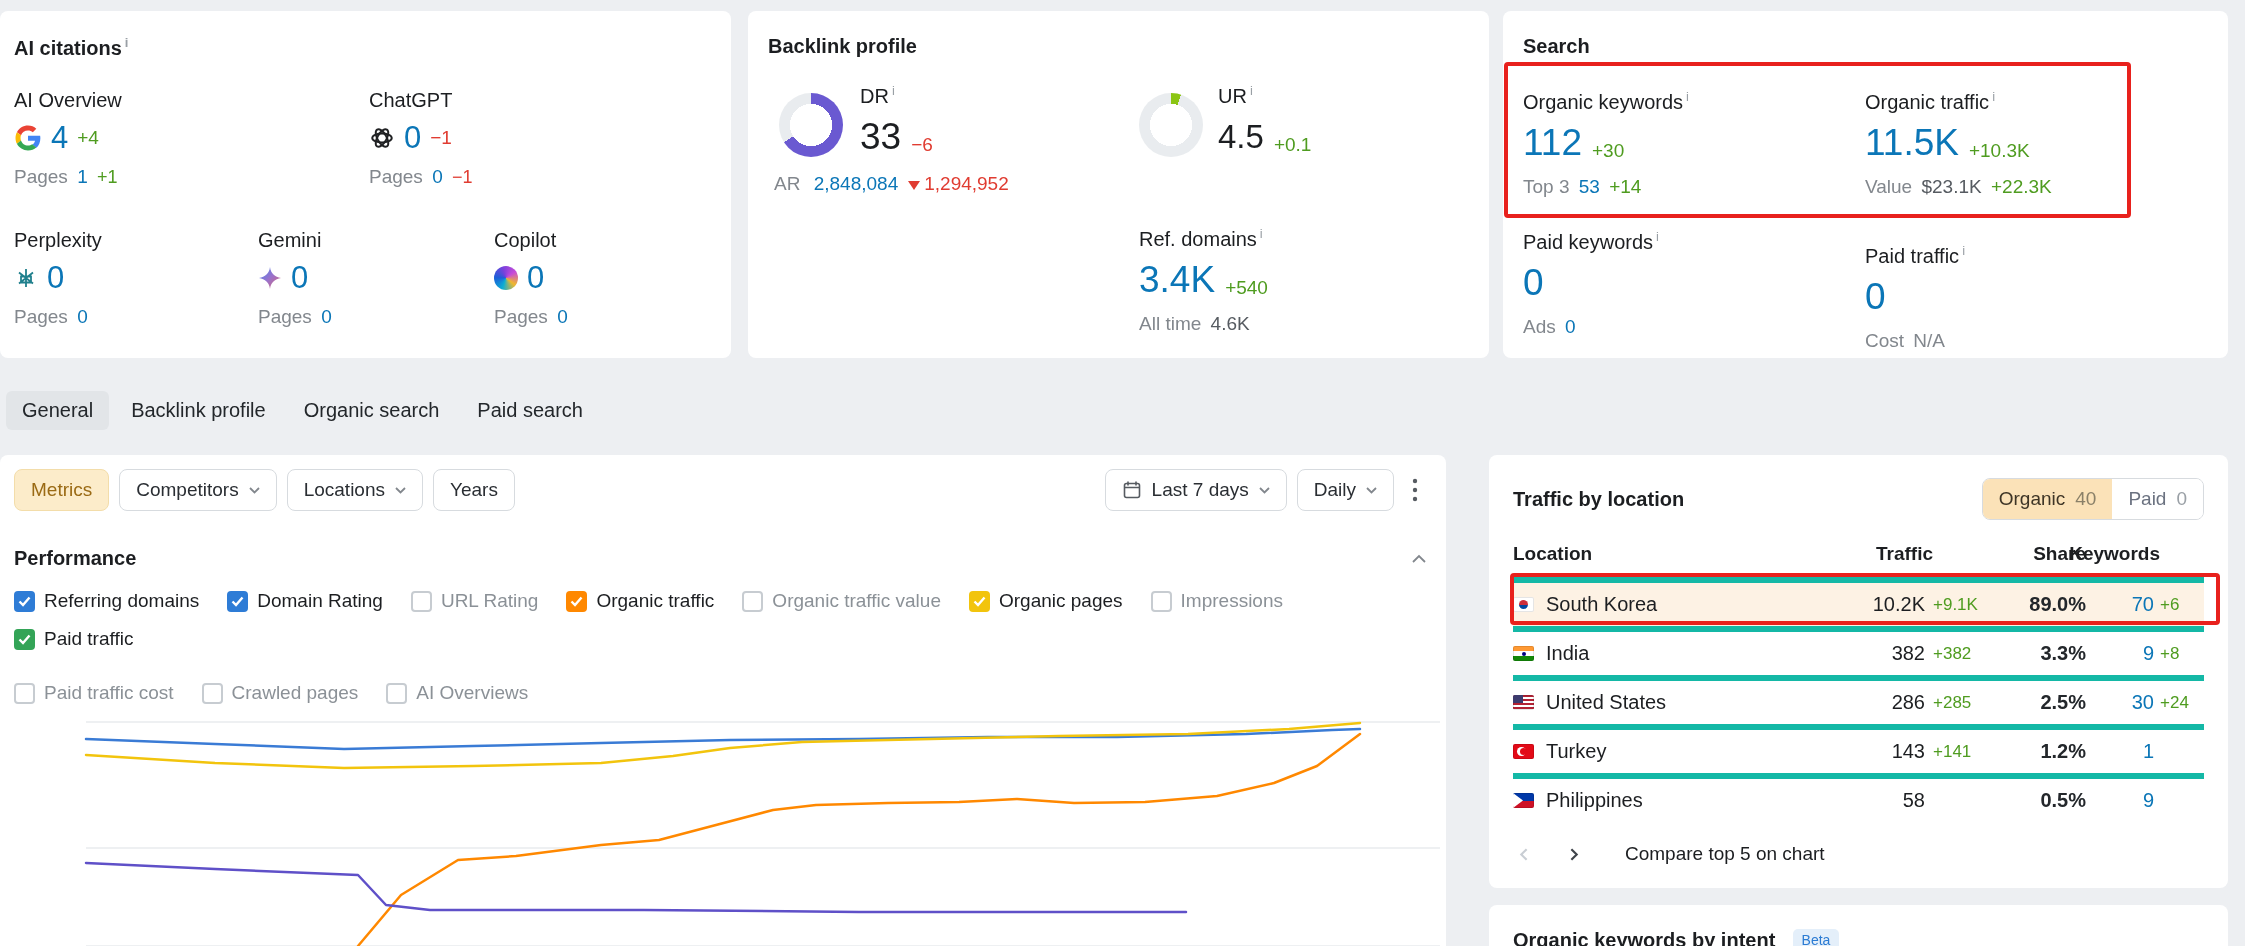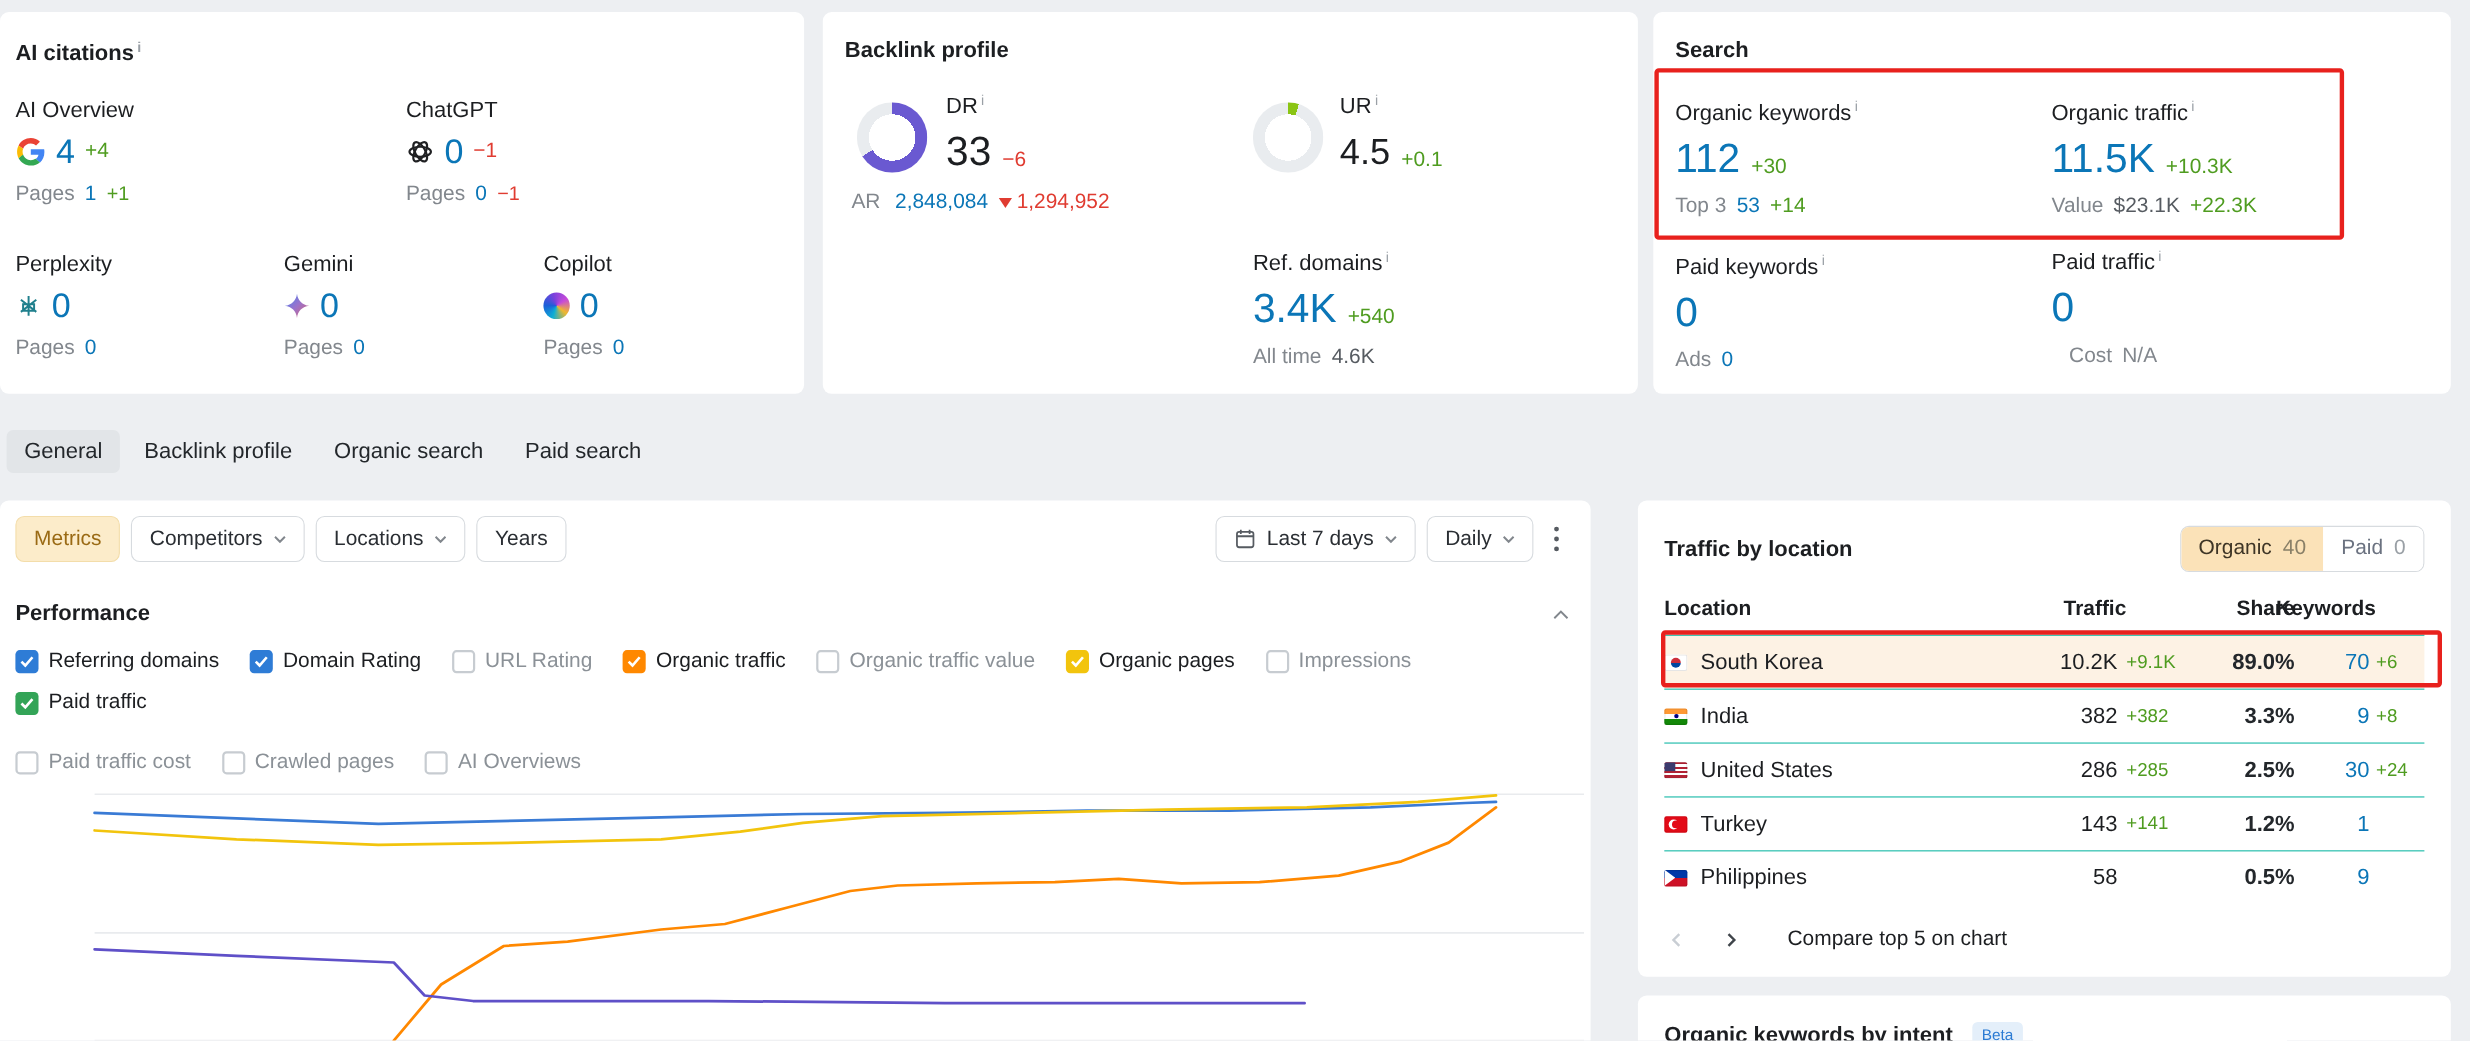--- a/index.html
+++ b/index.html
@@ -99,21 +99,21 @@
   .seg:not(.active) .cnt { color:#9aa0a6; }
 
   .tl-table { padding:24px 24px 0 24px; }
   .thead { display:flex; font-size:19px; font-weight:700; padding-bottom:12px; }
   .col-loc { flex:1; display:flex; align-items:center; }
   .col-traffic { width:170px; display:flex; justify-content:flex-end; align-items:center; }
   .col-share { width:95px; text-align:right; }
   .col-kw { width:118px; display:flex; justify-content:flex-end; align-items:center; }
   .thead .col-traffic { padding-right:58px; }
   .thead .col-kw { padding-right:44px; }
-  .trow { display:flex; align-items:center; height:49px; border-top:1px solid #14b8a6; font-size:20px; cursor:pointer; }
+  .trow { display:flex; align-items:center; height:49px; border-top:6px solid #14b8a6; font-size:20px; cursor:pointer; }
   .trow.hl { background:#fdf2e4; }
   .t-val { text-align:right; }
   .t-chg { width:58px; text-align:left; margin-left:8px; font-size:17px; }
   .k-val { text-align:right; color:#0b76b7; cursor:pointer;margin-left:36px; }
   .k-chg { width:44px; text-align:left; margin-left:6px; font-size:17px; }
   .share-cell { color:#23272b;font-weight:bold; }
 
   .flag { width:21px; height:15px; border-radius:2px; display:inline-block; margin-right:12px; position:relative;
     overflow:hidden; box-shadow:inset 0 0 0 1px rgba(0,0,0,.10); flex:none; }
   .flag-kr { background:#fff; }
@@ -326,21 +326,21 @@
     <div class="blk-name"><span>Paid keywords</span><span class="inf">i</span></div>
     <div class="blk-val-row">
       <span class="big-val">0</span>
     </div>
     <div class="blk-sub">
       <span>Ads</span>
       <span class="b" style="cursor:pointer;">0</span>
     </div>
   </div>
 
-  <div class="blk" style="left:362px;top:214px;text-align:right;">
+  <div class="blk" style="left:362px;top:232px;">
     <div class="blk-name"><span>Paid traffic</span><span class="inf">i</span></div>
     <div class="blk-val-row">
       <span class="big-val">0</span>
     </div>
     <div class="blk-sub">
       <span>Cost</span>
       <span class="g">N/A</span>
     </div>
   </div>
 </div>

